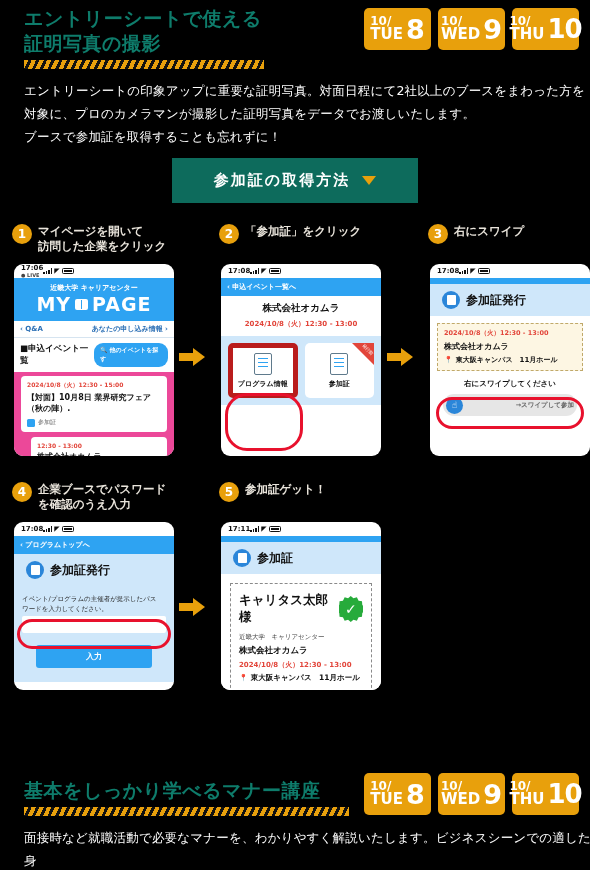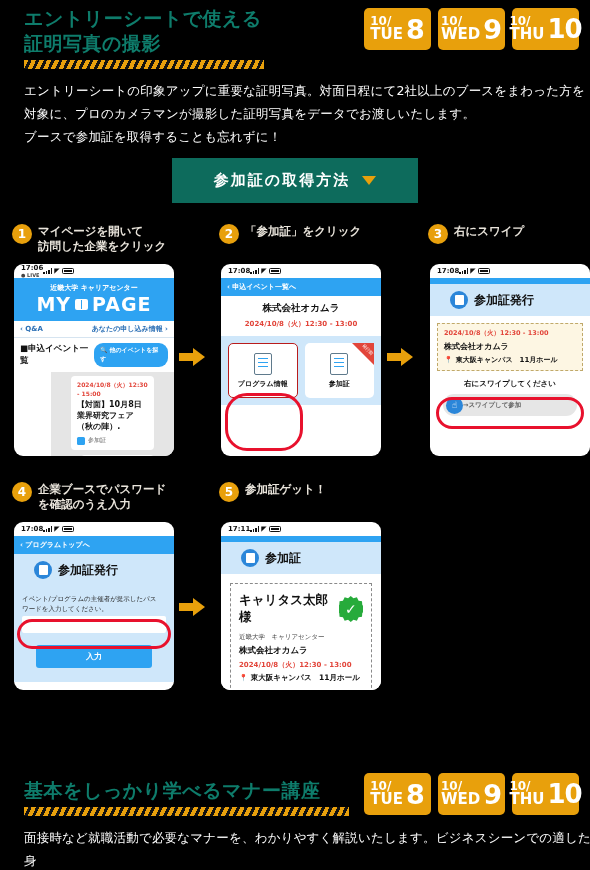--- a/index.html
+++ b/index.html
@@ -85,61 +85,61 @@
   .bk { width:13px;height:11px;background:#fff;border-radius:2px;display:inline-block;position:relative; }
   .bk::after{content:"";position:absolute;left:6px;top:1px;bottom:1px;width:1px;background:#2ea3f2;}
   .p1-nav {
     display:flex;align-items:center;justify-content:space-between;
     padding:3px 6px;font-size:7px;font-weight:bold;color:#2b6fb5;background:#fff;
     border-bottom:1px solid #d6e4f0;
   }
   .p1-sub { display:flex;align-items:center;justify-content:space-between;padding:5px 6px;background:#fff; }
   .p1-sub .t { font-size:8.5px;font-weight:bold;color:#111; }
   .pill { background:#2ea3f2;color:#fff;font-size:6px;border-radius:9px;padding:3px 6px;font-weight:bold; }
-  .p1-list { background:#e5e5e5; padding:4px 20px;margin-left:37px; }
+  .p1-list { background:#ec4899; padding:4px 7px; }
   .card { background:#fff;border-radius:4px;padding:5px 6px;margin-bottom:5px; }
   .card .dt { color:#e2453a;font-size:6px;font-weight:bold; }
   .card .tt { color:#111;font-size:8px;font-weight:bold;line-height:11px;margin-top:2px; }
   .tag { display:flex;align-items:center;gap:3px;margin-top:4px;font-size:6px;color:#555; }
   .tag .ic { width:8px;height:8px;background:#2ea3f2;border-radius:1.5px; }
   .card.indent { margin-left:10px; }
 
   
   .p2-bar { background:#2ea3f2;color:#fff;font-size:7px;font-weight:bold;padding:4px 6px; }
   .p2-head { background:#fff;text-align:center;padding:6px 4px 7px; }
   .p2-head .co { font-size:9.5px;font-weight:bold;color:#111; }
   .p2-head .dd { font-size:7px;font-weight:bold;color:#e2453a;margin-top:4px; }
   .p2-grid { background:#cfe7fa;padding:7px;display:grid;grid-template-columns:1fr 1fr;gap:7px; }
-  .tile { background:#fff;border:1px solid #b91c1c;border-radius:5px;height:55px;
+  .tile { background:#fff;border:5px solid #b91c1c;border-radius:5px;height:55px;
           display:flex;flex-direction:column;align-items:center;justify-content:center;gap:4px;position:relative; }
   .tile .lb { font-size:7px;font-weight:bold;color:#111; }
   .doc { width:18px;height:22px;background:#fff;border:1.3px solid #5f7a8c;border-radius:2px;position:relative; }
   .doc::before{content:"";position:absolute;left:3px;top:4px;width:10px;height:1.3px;background:#2ea3f2;
     box-shadow:0 4px 0 #2ea3f2,0 8px 0 #2ea3f2;}
   .tile.sel { border:none; }
   .ribbon{position:absolute;top:0;right:0;width:0;height:0;border-top:22px solid #e2453a;border-left:22px solid transparent;}
   .ribbon span{position:absolute;top:-18px;right:0px;font-size:4.5px;color:#fff;transform:rotate(45deg);white-space:nowrap;}
   .redring{position:absolute;border:3px solid #e8112d;border-radius:22px;}
 
   
   .p3-top { height:6px;background:#2ea3f2; }
-  .p3-title { background:#cfe7fa;display:flex;align-items:center;gap:6px;padding:7px 20px; }
+  .p3-title { background:#cfe7fa;display:flex;align-items:center;gap:6px;padding:7px 12px; }
   .p3-title .ti { font-size:12px;font-weight:bold;color:#111; }
   .cico { width:18px;height:18px;border-radius:50%;background:#2b86d9;position:relative;flex:0 0 18px; }
   .cico::after{content:"";position:absolute;left:4.5px;top:4px;width:9px;height:10px;background:#fff;border-radius:1px;}
   .p3-body { background:#fff;padding:7px 7px 0; }
   .dashbox { border:1px dashed #c0a96a;background:#fdf6e3;padding:5px 6px; }
   .dashbox .d1 { color:#e2453a;font-size:6.5px;font-weight:bold; }
   .dashbox .d2 { color:#111;font-size:8px;font-weight:bold;margin-top:3px; }
   .dashbox .d3 { color:#111;font-size:7px;font-weight:bold;margin-top:3px;display:flex;gap:3px;align-items:center; }
   .pin { color:#2bb24c;font-size:7px; }
   .swipe-note { text-align:center;font-size:7.5px;font-weight:bold;color:#111;margin:8px 0 5px; }
   .slider { background:#e6e6e6;border-radius:14px;height:22px;display:flex;align-items:center;padding:0 3px;position:relative;margin:0 6px; }
   .knob { width:17px;height:17px;border-radius:50%;background:#2b86d9;display:flex;align-items:center;justify-content:center;color:#fff;font-size:9px; }
-  .slider .st { flex:1;text-align:left;font-size:6.5px;color:#666;font-weight:bold; }
+  .slider .st { flex:1;text-align:right;font-size:6.5px;color:#666;font-weight:bold; }
 
   
   .p4-body { background:#cfe7fa;padding:8px 8px 14px; }
   .p4-txt { font-size:6.5px;color:#222;line-height:10px;margin-bottom:0; }
   .p4-input { background:#fff;height:17px;border-radius:2px; }
   .p4-btn { background:#2ea3f2;color:#fff;text-align:center;font-size:8px;font-weight:bold;
             padding:6px 0;border-radius:3px;margin:12px 14px 0; }
 
   
   .p5-body { background:#fff;padding:9px 9px 0; }

